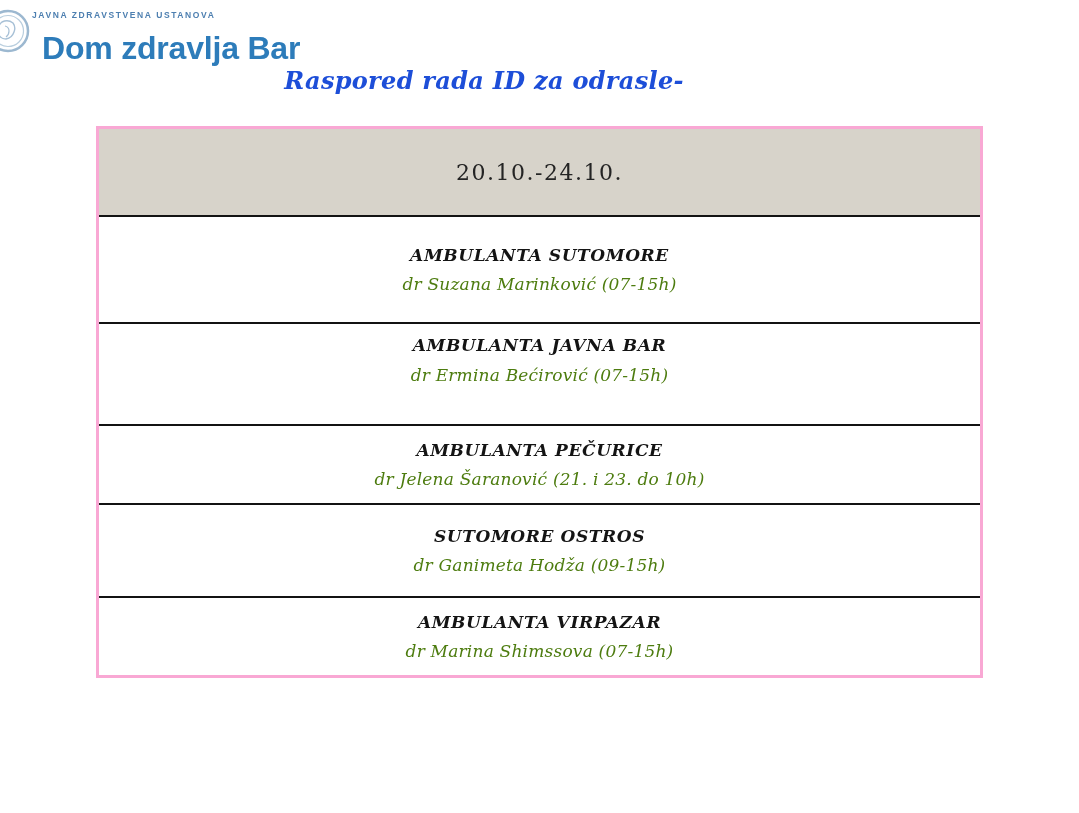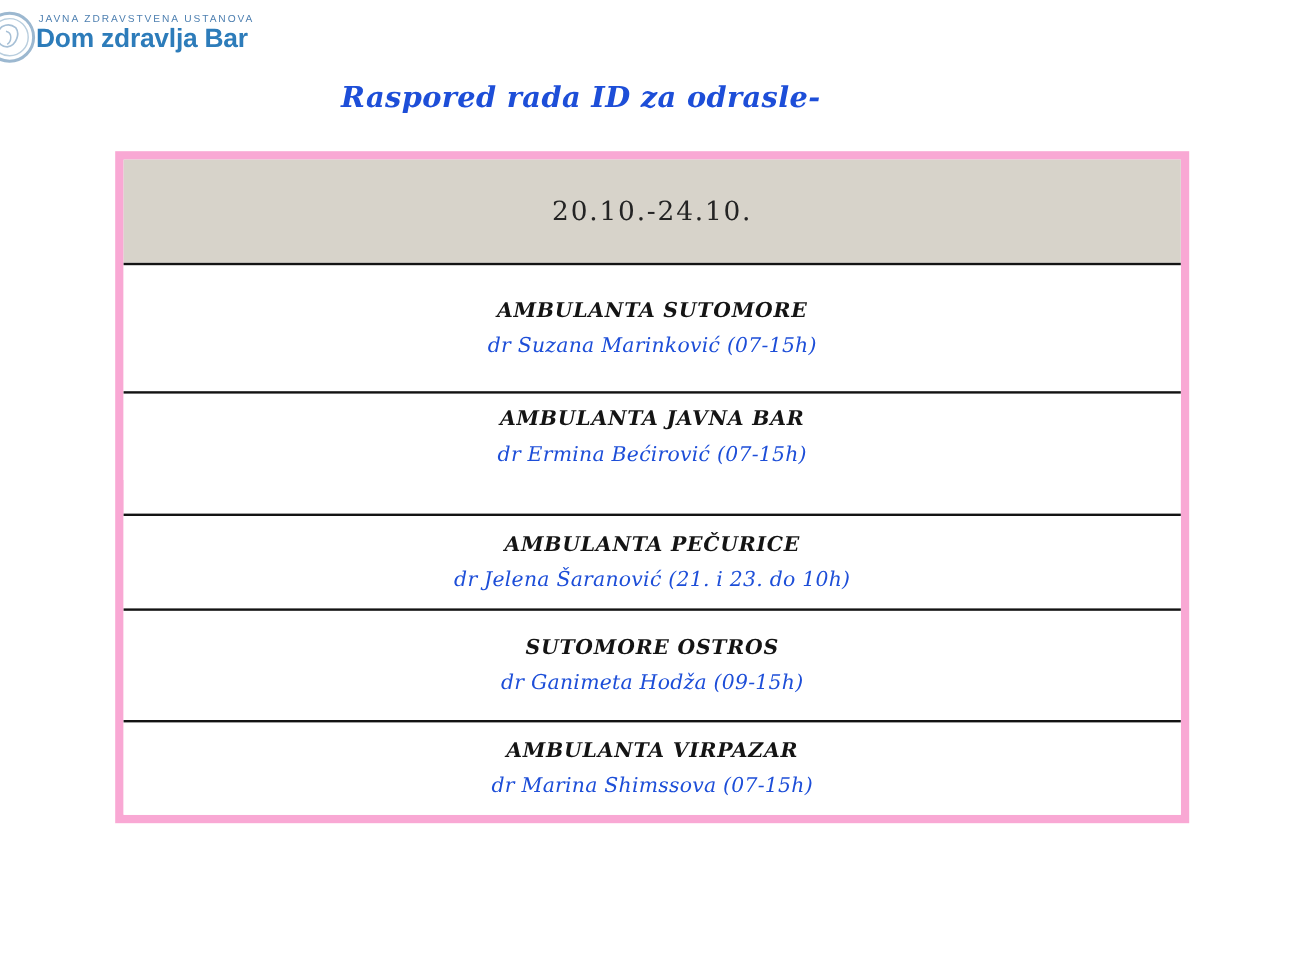--- a/index.html
+++ b/index.html
@@ -20,43 +20,43 @@
   }
   .emblem{
     position:absolute;left:-14px;top:3px;width:44px;height:44px;
   }
   .logo-text{
     position:absolute;left:30px;top:4px;
     font-family:"Liberation Sans", sans-serif;
     white-space:nowrap;
   }
   .logo-tagline{
-    font-size:8.5px;font-weight:normal;letter-spacing:1.6px;
+    font-size:8.5px;font-weight:bold;letter-spacing:1.6px;
     color:#4d7fb0;
     margin:0 0 1px 2px;
   }
   .logo-name{
-    font-size:22px;font-weight:bold;letter-spacing:-0.2px;
+    font-size:32px;font-weight:bold;letter-spacing:-0.2px;
     color:#2d7cba;
-    margin:0;line-height:1.0;
+    margin:12px;line-height:1.0;
   }
 
   
   .page-title{
     position:absolute;left:0;top:66px;width:968px;
     text-align:center;
     font-size:24px;font-weight:bold;font-style:italic;
     letter-spacing:0.3px;
     color:#1d4ed8;
   }
 
   
   .sched{
     position:absolute;left:96px;top:126px;width:881px;
-    border:7px solid #f9a8d4;
+    border:3px solid #f9a8d4;
   }
   .row{
     border-top:2px solid #131313;
     display:flex;flex-direction:column;justify-content:center;align-items:center;
     background:#ffffff;
     text-align:center;
   }
   .row.header{
     border-top:none;
     background:#d7d3ca;
@@ -71,21 +71,21 @@
   .row:nth-child(4){height:77px;margin-top:28px;}
   .row:nth-child(5){height:91px;}
   .row:nth-child(6){height:77px;}
   .clinic{
     font-size:17px;font-weight:bold;font-style:italic;
     letter-spacing:0.6px;color:#141414;
     line-height:1.2;
   }
   .doctor{
     font-size:17px;font-style:italic;
-    letter-spacing:0.2px;color:#1d4ed8;
+    letter-spacing:0.2px;color:#4d7c0f;
     margin-top:9px;line-height:1.2;
   }
 </style>
 </head>
 <body>
 
 <div class="canvas">
 
   <div class="logo">
     <svg class="emblem" viewBox="0 0 44 44" xmlns="http://www.w3.org/2000/svg">

